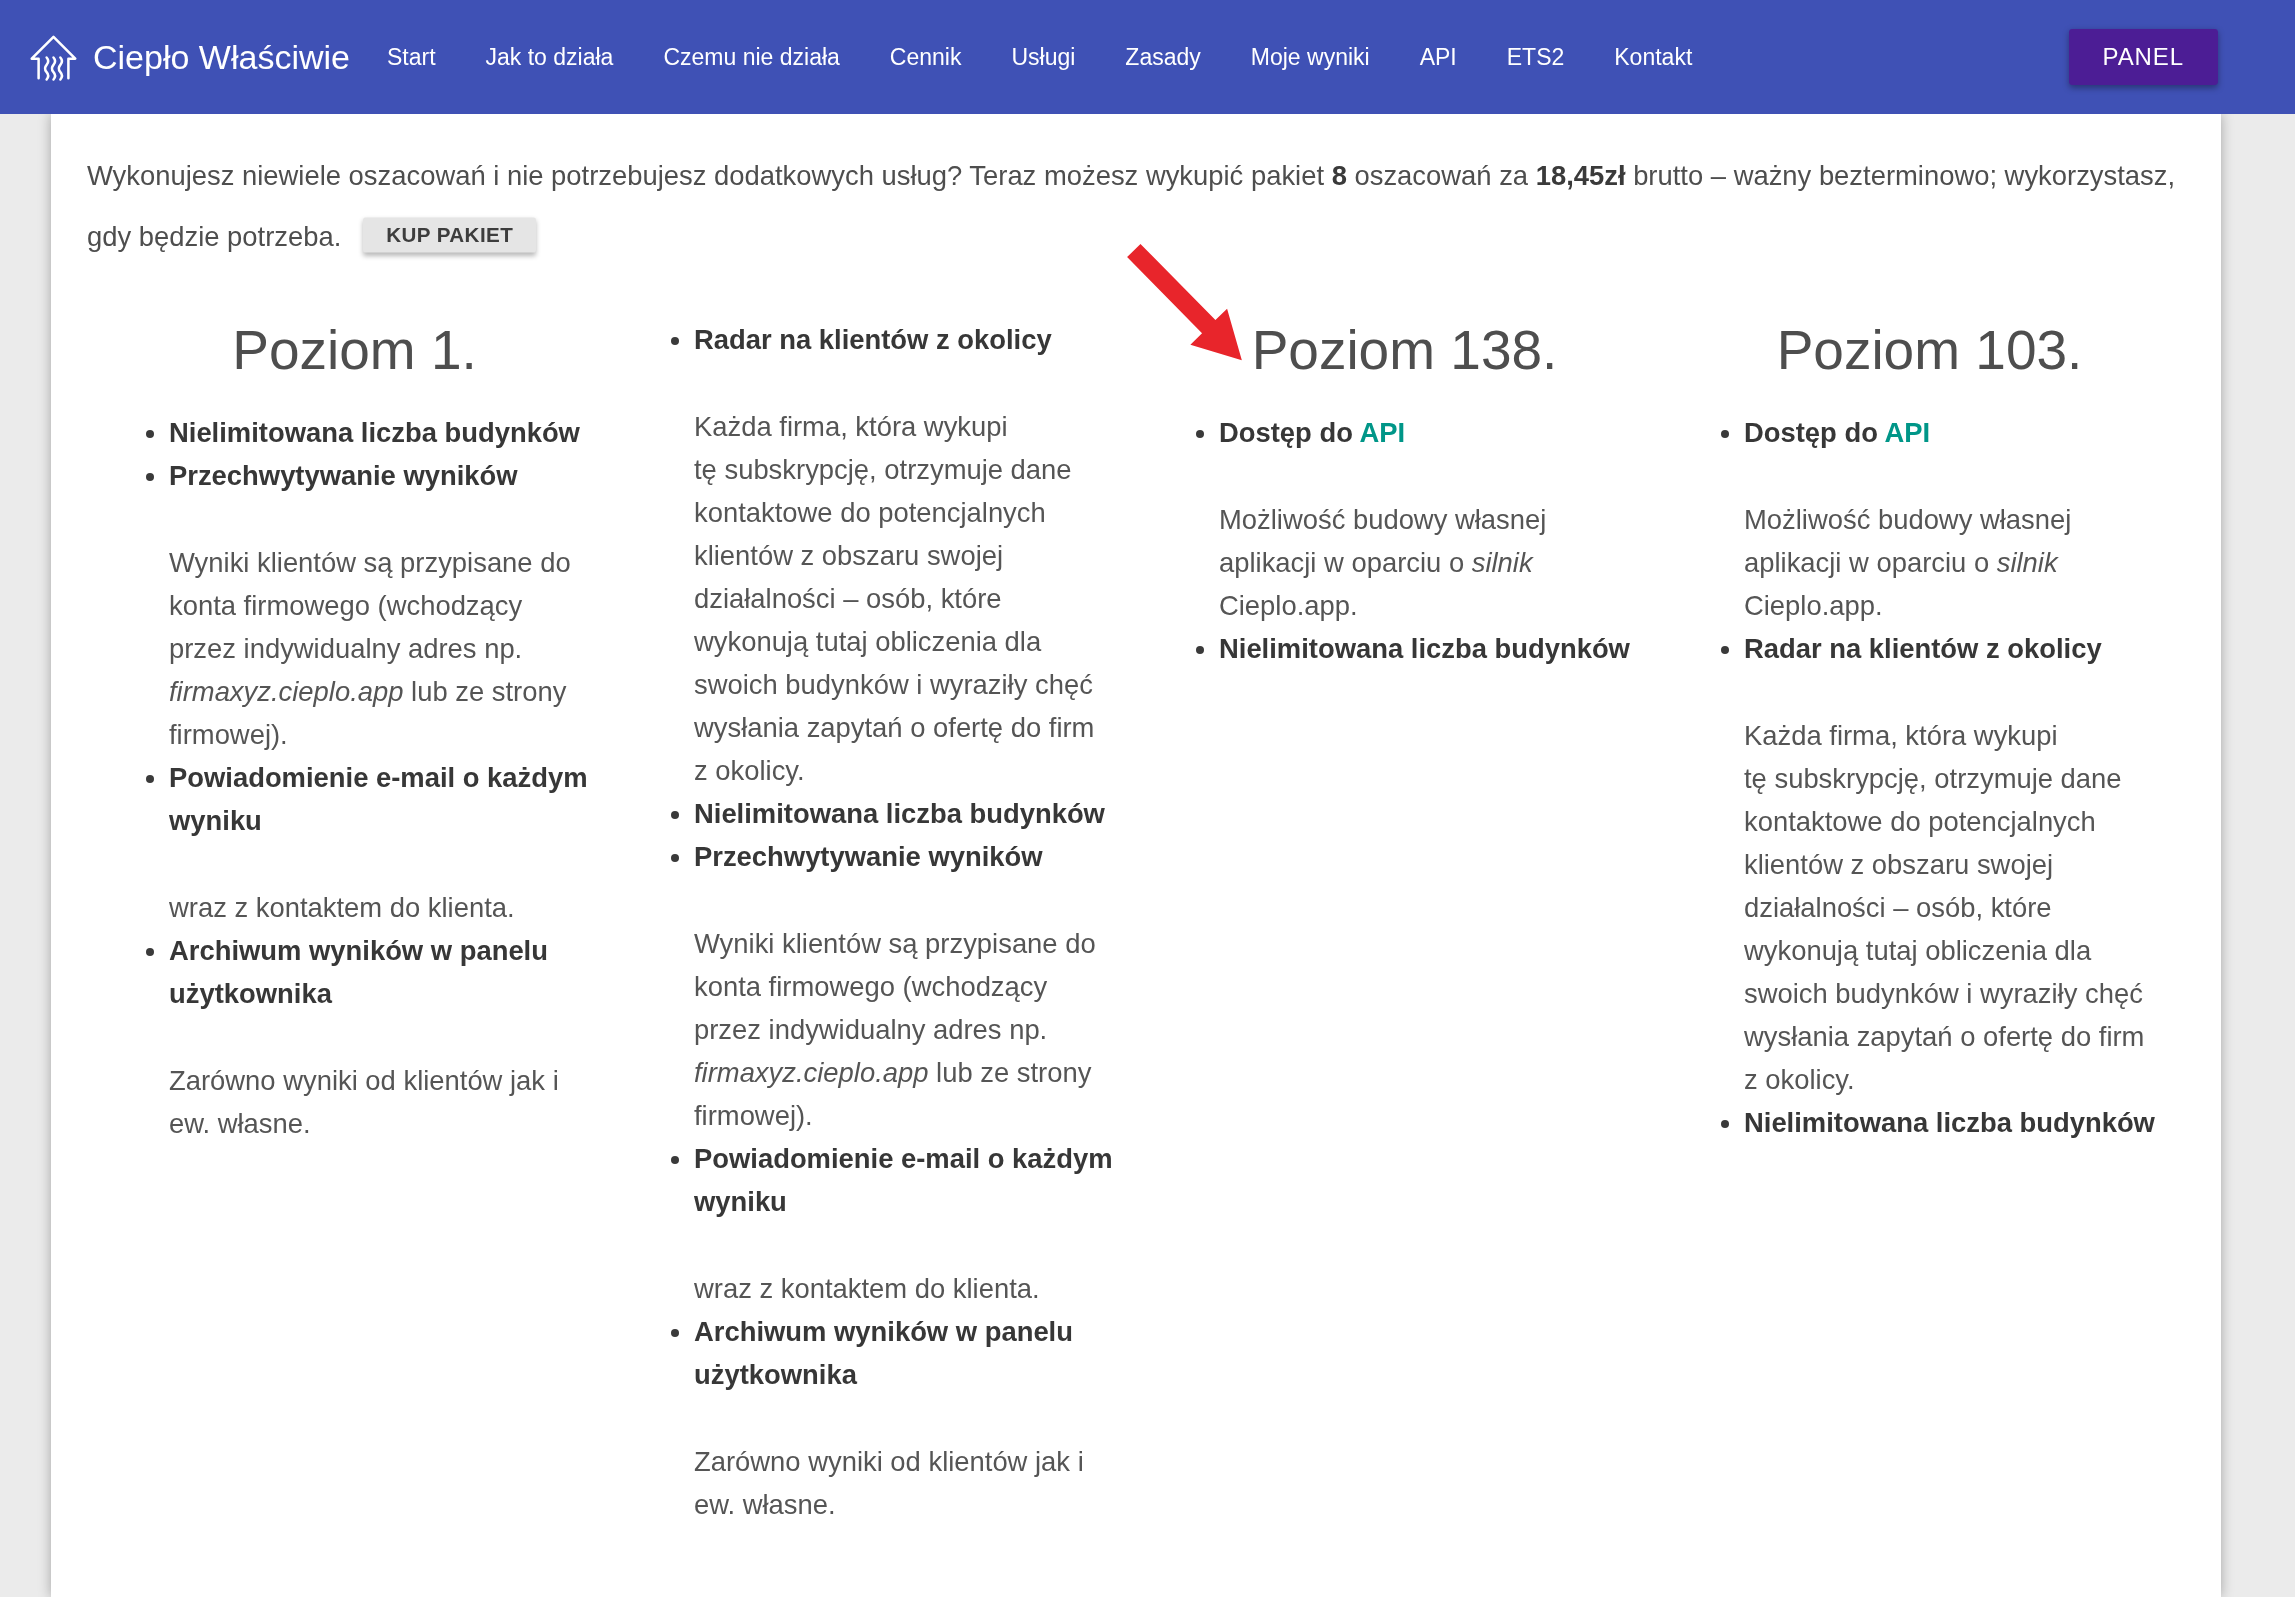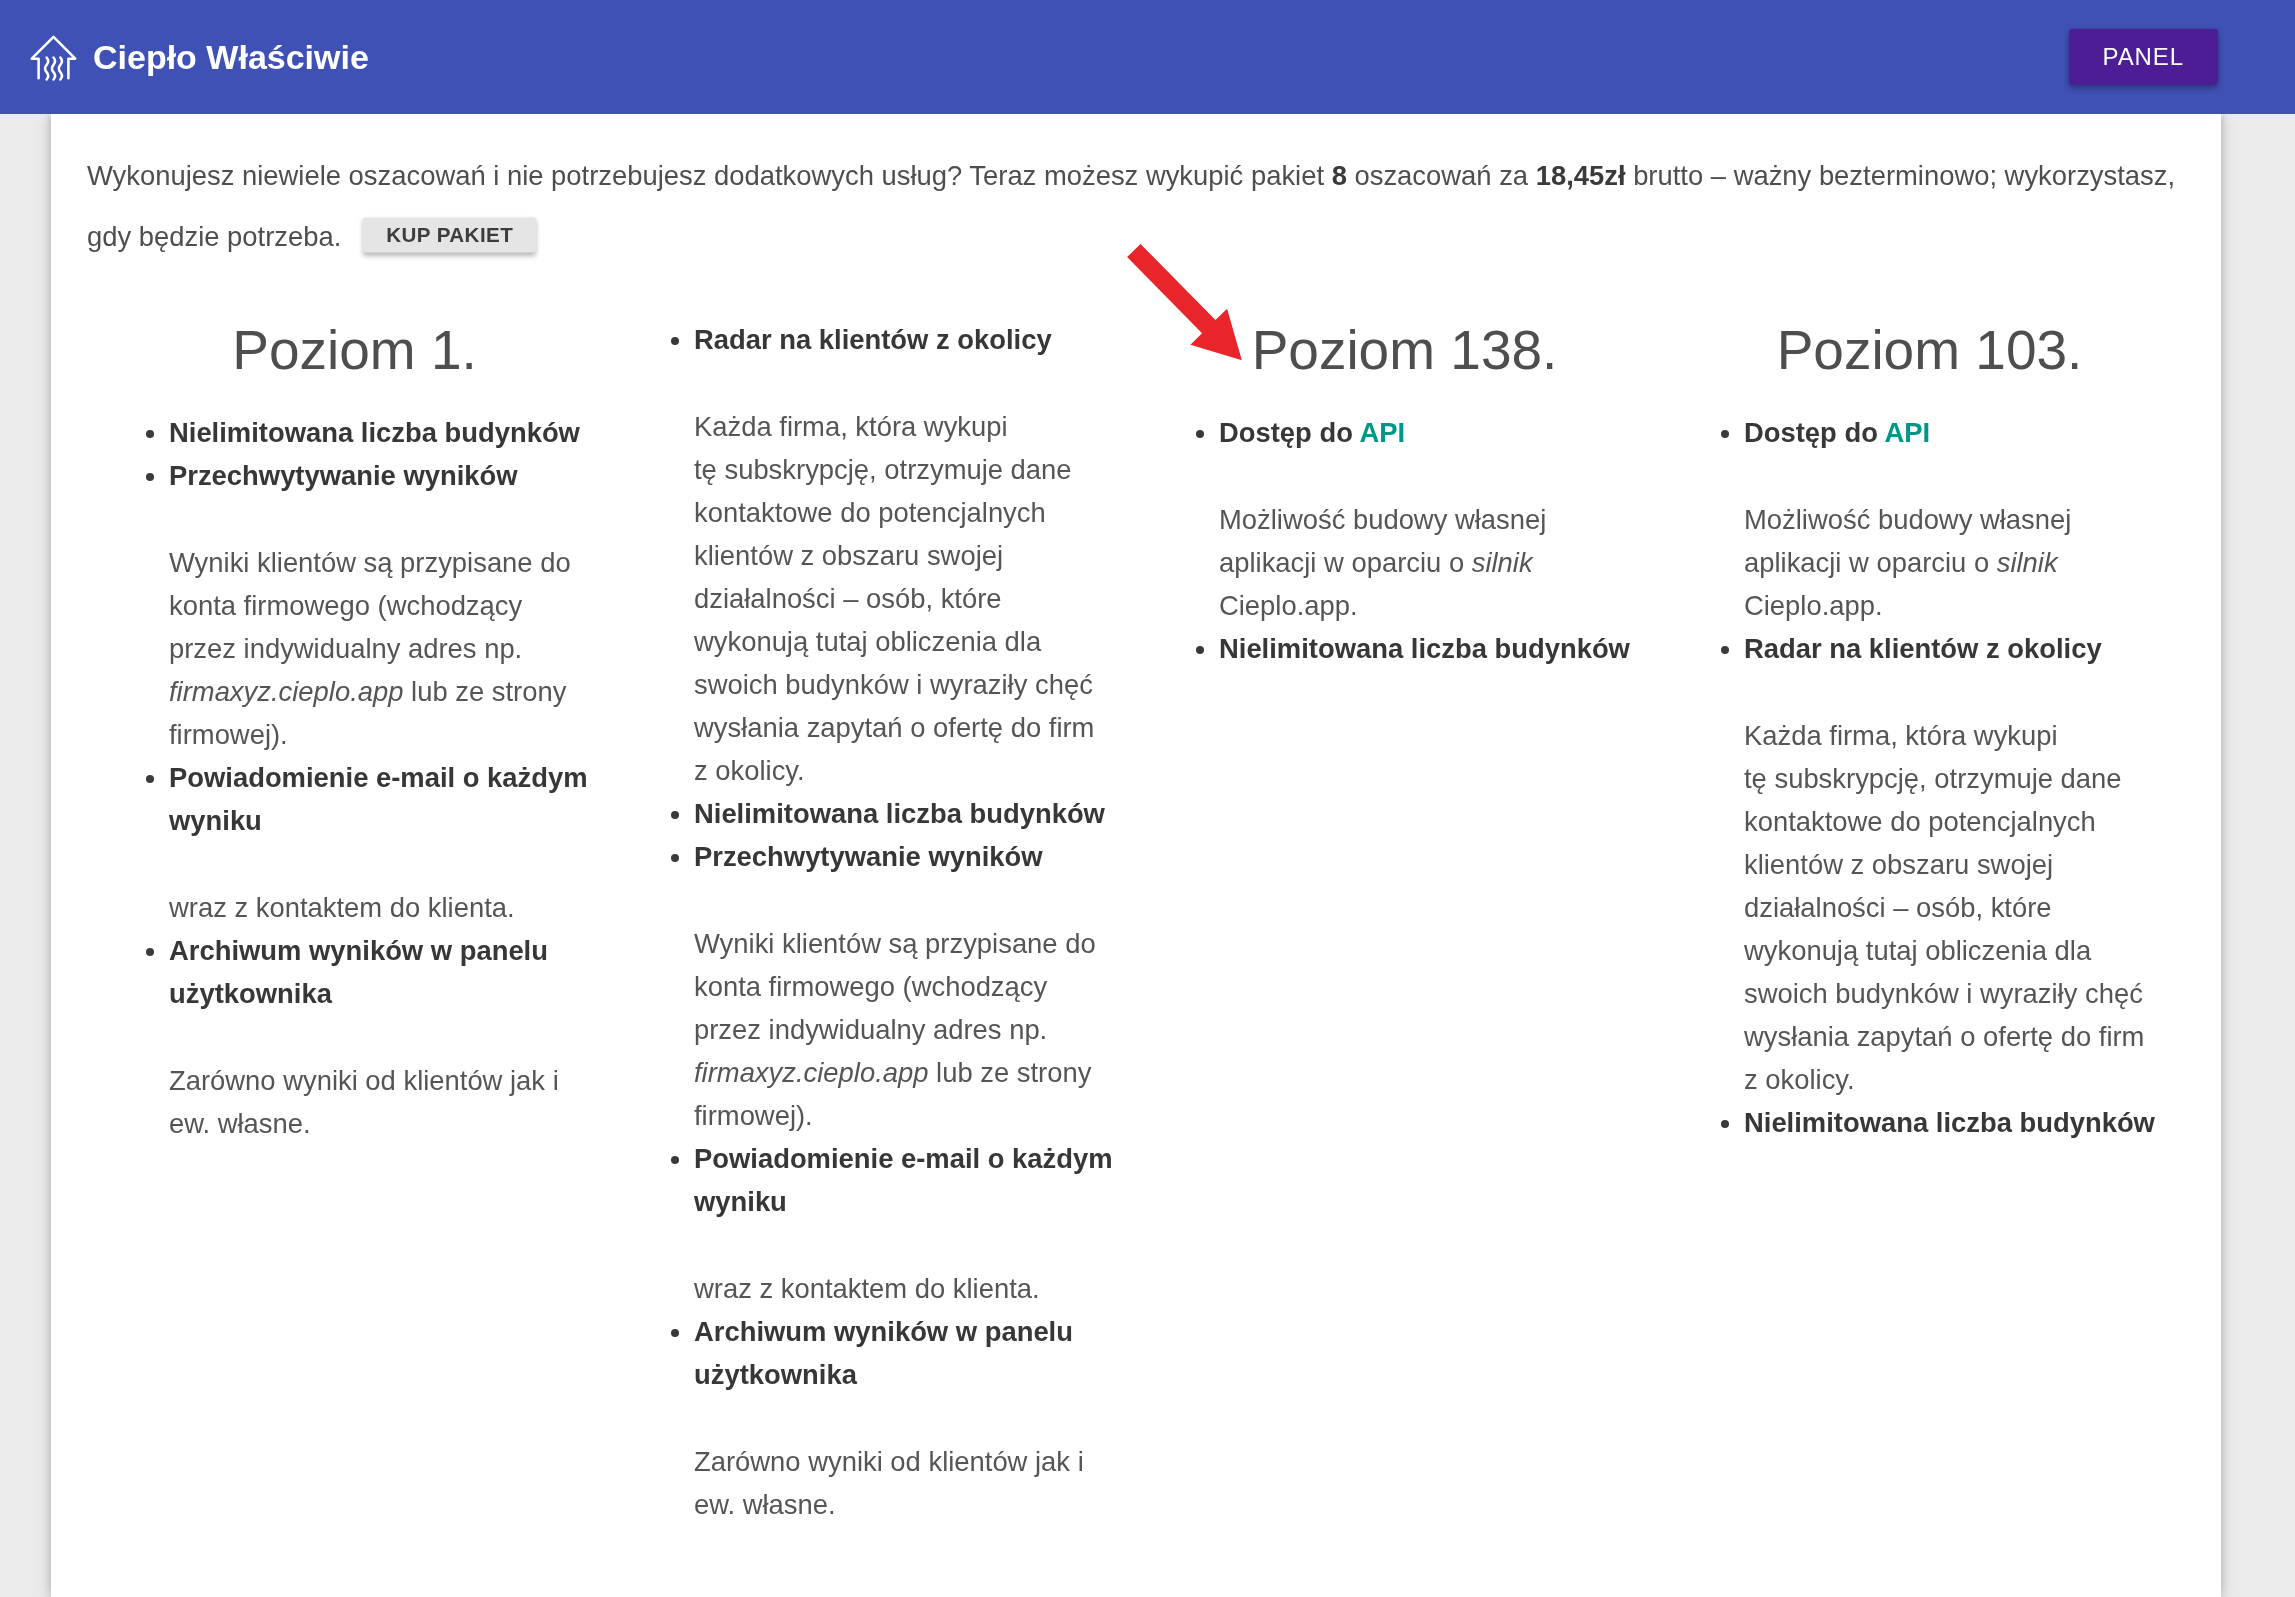--- a/index.html
+++ b/index.html
@@ -30,21 +30,21 @@
   }
   .logo {
     width: 55px;
     height: 55px;
     margin-right: 12px;
     flex: 0 0 auto;
   }
   .brand {
     color: #ffffff;
     font-size: 34px;
-    font-weight: 700;
+    font-weight: 400;
     white-space: nowrap;
     margin-right: 12px;
   }
   .nav-links {
     display: flex;
     align-items: center;
   }
   .nav-link {
     color: #ffffff;
     font-size: 23px;
@@ -165,20 +165,32 @@
 <div class="page">
 
   <nav class="navbar">
     <svg class="logo" viewBox="0 0 24 24" fill="none" stroke="#ffffff" stroke-width="1.1" stroke-linecap="round" stroke-linejoin="round">
       <path d="M2.5 12.5 L12 3 L21.5 12.5 L18.5 12.5 L18.5 21 M5.5 21 L5.5 12.5 L2.5 12.5"></path>
       <path d="M9 12 q1.4 1.6 0 3.2 q-1.4 1.6 0 3.2 q1.4 1.6 0 3.2"></path>
       <path d="M12 12 q1.4 1.6 0 3.2 q-1.4 1.6 0 3.2 q1.4 1.6 0 3.2"></path>
       <path d="M15 12 q1.4 1.6 0 3.2 q-1.4 1.6 0 3.2 q1.4 1.6 0 3.2"></path>
     </svg>
     <span class="brand">Ciepło Właściwie</span>
+    <div class="nav-links">
+        <a class="nav-link">Start</a>
+        <a class="nav-link">Jak to działa</a>
+        <a class="nav-link">Czemu nie działa</a>
+        <a class="nav-link">Cennik</a>
+        <a class="nav-link">Usługi</a>
+        <a class="nav-link">Zasady</a>
+        <a class="nav-link">Moje wyniki</a>
+        <a class="nav-link">API</a>
+        <a class="nav-link">ETS2</a>
+        <a class="nav-link">Kontakt</a>
+      </div>
     <button class="panel-btn">PANEL</button>
   </nav>
 
   <main class="card">
 
 
     <p class="intro"><span>Wykonujesz niewiele oszacowań i nie potrzebujesz dodatkowych usług? Teraz możesz wykupić pakiet </span><b>8</b><span> oszacowań za </span><b>18,45zł</b><span> brutto – ważny bezterminowo; wykorzystasz, gdy będzie potrzeba.</span><button class="kup-btn">KUP PAKIET</button></p>
 
     <section class="plans" id="plans">
         <div class="plan">

